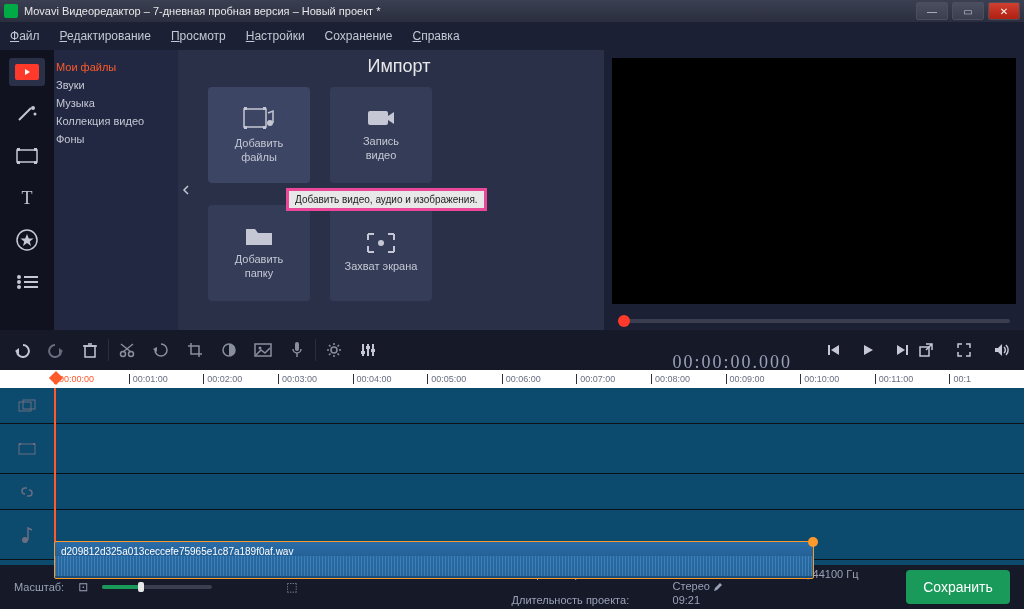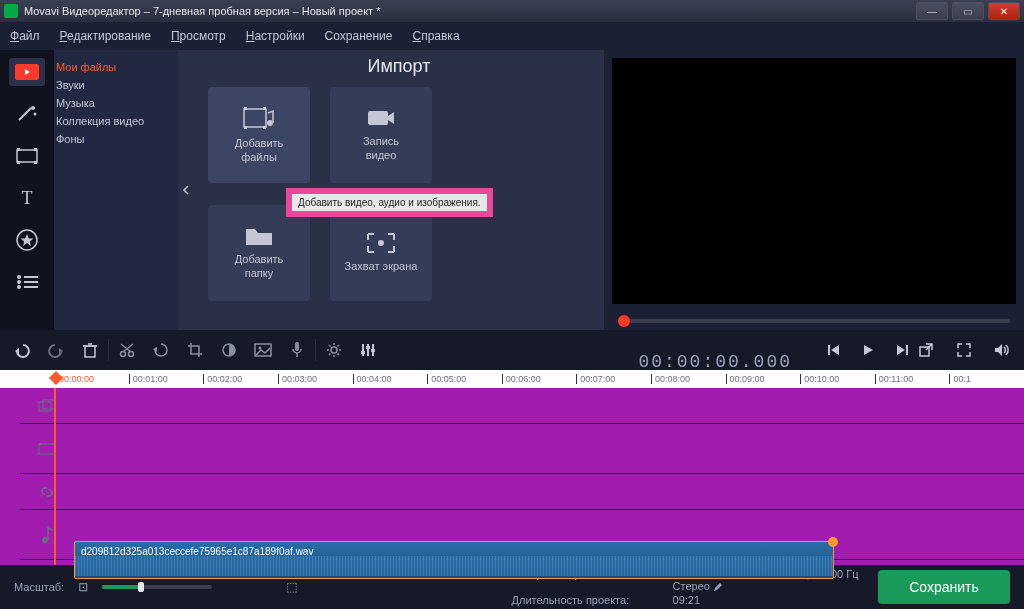--- a/index.html
+++ b/index.html
@@ -34,65 +34,65 @@
   
   .collapse { width: 16px; background: #2a3048; display: flex; align-items: center; justify-content: center; cursor: pointer; }
   
   
   .import-panel { flex: 1; background: #2a3048; padding: 6px 14px; position: relative; }
   .import-title { text-align: center; font-size: 18px; margin-bottom: 10px; color: #e8e8e8; }
   .tile-row { display: flex; gap: 20px; margin-bottom: 22px; }
   .tile { width: 102px; height: 96px; background: #353c58; border-radius: 4px; display: flex; flex-direction: column; align-items: center; justify-content: center; gap: 6px; cursor: pointer; }
   .tile.hi { background: #3d4564; }
   .tile-label { font-size: 11px; text-align: center; color: #c5c8d4; line-height: 1.25; white-space: pre-line; }
-  .tooltip { position: absolute; left: 92px; top: 138px; background: #e8e8e8; color: #222; font-size: 10px; padding: 3px 6px; border: 6px solid #ec4899; }
+  .tooltip { position: absolute; left: 92px; top: 138px; background: #e8e8e8; color: #222; font-size: 10px; padding: 3px 6px; border: 3px solid #ec4899; }
   
   
   .preview { width: 420px; background: #1b2034; display: flex; flex-direction: column; }
   .preview-screen { flex: 1; background: #000; margin: 8px;}
   .scrub { height: 18px; padding: 0 14px; display: flex; align-items: center; }
   .scrub-track { flex: 1; height: 4px; background: #3a3e4e; border-radius: 2px; position: relative; }
   .scrub-thumb { position: absolute; left: 0; top: -4px; width: 12px; height: 12px; background: #ff3a2a; border-radius: 50%; }
   
   
   .toolbar { height: 40px; background: #161a28; display: flex; align-items: center; padding: 0 10px; }
   .tbgroup { display: flex; gap: 10px; align-items: center; }
   .tb-ico { width: 24px; height: 24px; display: flex; align-items: center; justify-content: center; color: #8a8fa0; cursor: pointer; }
   .tb-sep { width: 1px; height: 22px; background: #2a2e3e; margin: 0 6px; }
-  .timecode { font-family: Liberation Mono, monospace; font-size: 18px; color: #9aa0b8; letter-spacing: 2px; margin-top: 24px; }
+  .timecode { font-family: Liberation Serif, serif; font-size: 18px; color: #9aa0b8; letter-spacing: 2px; margin-top: 24px; }
   .right-icons { margin-left: auto; display: flex; gap: 14px; }
   
   
   .ruler { height: 18px; background: #ffffff; display: flex; align-items: center; position: relative; overflow: hidden; }
   .ruler-track { position: absolute; left: 54px; right: 0; display: flex; }
   .ruler-tick { width: 81px; font-size: 9px; color: #6a6e80; border-left: 1px solid #2a2e3e; padding-left: 3px; white-space: nowrap; }
   .ruler-tick:first-child { color: #ff5a2a; border-left: 2px solid #ff5a2a; }
   .playhead-dot { position: absolute; left: 51px; top: 3px; width: 10px; height: 10px; background: #ff5a2a; transform: rotate(45deg); }
   
   
-  .timeline { background: #a21caf; position: relative; padding-left: 20px; }
+  .timeline { background: #0c4a6e; position: relative; }
   .track { display: flex; align-items: center; height: 50px; border-bottom: 1px solid #0e1018; }
   .track.short { height: 36px; }
   .track-head { width: 54px; display: flex; align-items: center; justify-content: center; color: #6a6e80; }
   .track-body { flex: 1; position: relative; }
   .playhead-line { position: absolute; left: 54px; top: 0; bottom: 0; width: 2px; background: #ff5a2a; }
   
   .clip { position: absolute; left: 0; top: 6px; height: 38px; background: linear-gradient(#2a6da8, #1a4d7a); border: 1px solid #ff9a2a; border-radius: 2px; }
   .clip-end { position: absolute; right: -5px; top: -5px; width: 10px; height: 10px; background: #ff9a2a; border-radius: 50%; }
   .clip-label { position: absolute; left: 6px; top: 4px; font-size: 10px; color: #fff; }
   .clip-wave { position: absolute; left: 0; right: 0; bottom: 2px; height: 20px; background: repeating-linear-gradient(90deg, #4a8fc8 0 1px, #2a6da8 1px 3px); opacity: 0.7; }
   
   
   .status { height: 44px; background: #161a28; display: flex; align-items: center; padding: 0 14px; gap: 14px; }
   .status-label { font-size: 11px; color: #9aa0b8; }
   .zoom-slider { width: 110px; height: 4px; background: #3a3e4e; position: relative; border-radius: 2px; }
   .zoom-fill { position: absolute; left: 0; height: 4px; background: #1a9a5a; border-radius: 2px; }
   .zoom-thumb { position: absolute; top: -3px; width: 6px; height: 10px; background: #e8e8e8; border-radius: 2px; }
   .status-kv { flex: 1; display: grid; grid-template-columns: 155px 1fr; gap: 2px 6px; font-size: 11px; color: #9aa0b8; margin-left: 200px; }
-  .save-btn { width: 132px; height: 34px; background: #1a9a5a; border-radius: 4px; display: flex; align-items: center; justify-content: center; color: #fff; font-size: 14px; cursor: pointer; }
+  .save-btn { width: 104px; height: 34px; background: #1a9a5a; border-radius: 4px; display: flex; align-items: center; justify-content: center; color: #fff; font-size: 14px; cursor: pointer; }
   
   svg { pointer-events: none; }
 </style>
 </head>
 <body>
 
 <div class="titlebar">
   <div class="titlebar-icon"></div>
   <div class="titlebar-text">Movavi Видеоредактор – 7-дневная пробная версия – Новый проект *</div>
   <div class="titlebar-btns">

